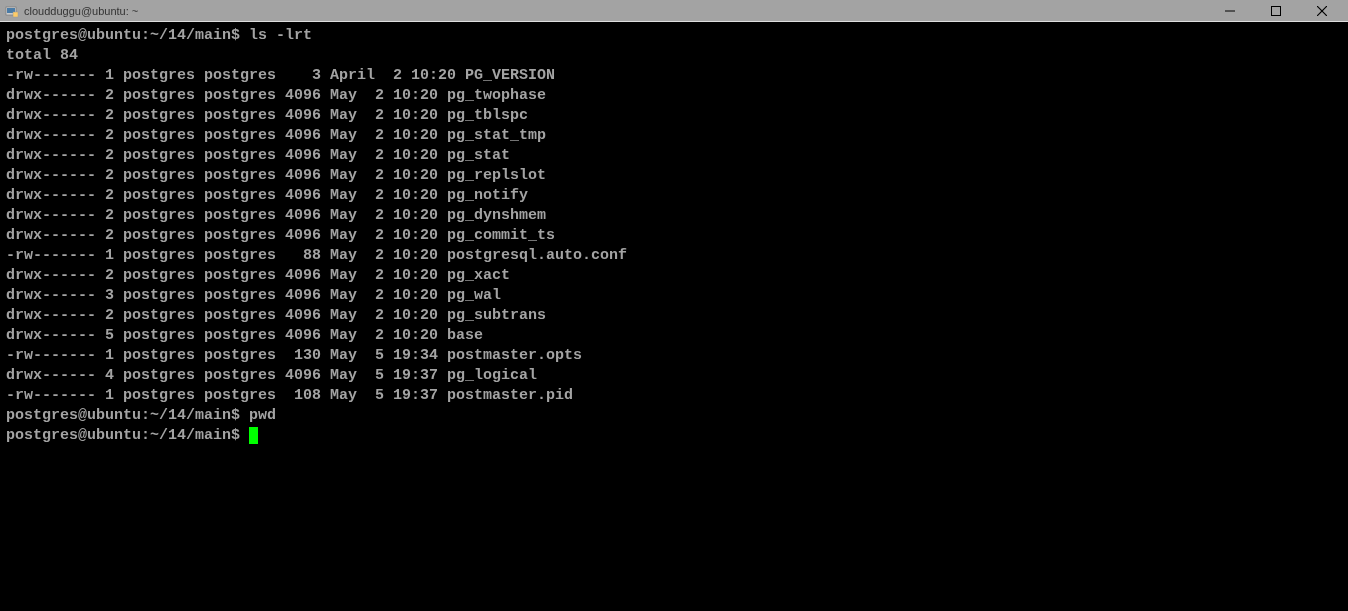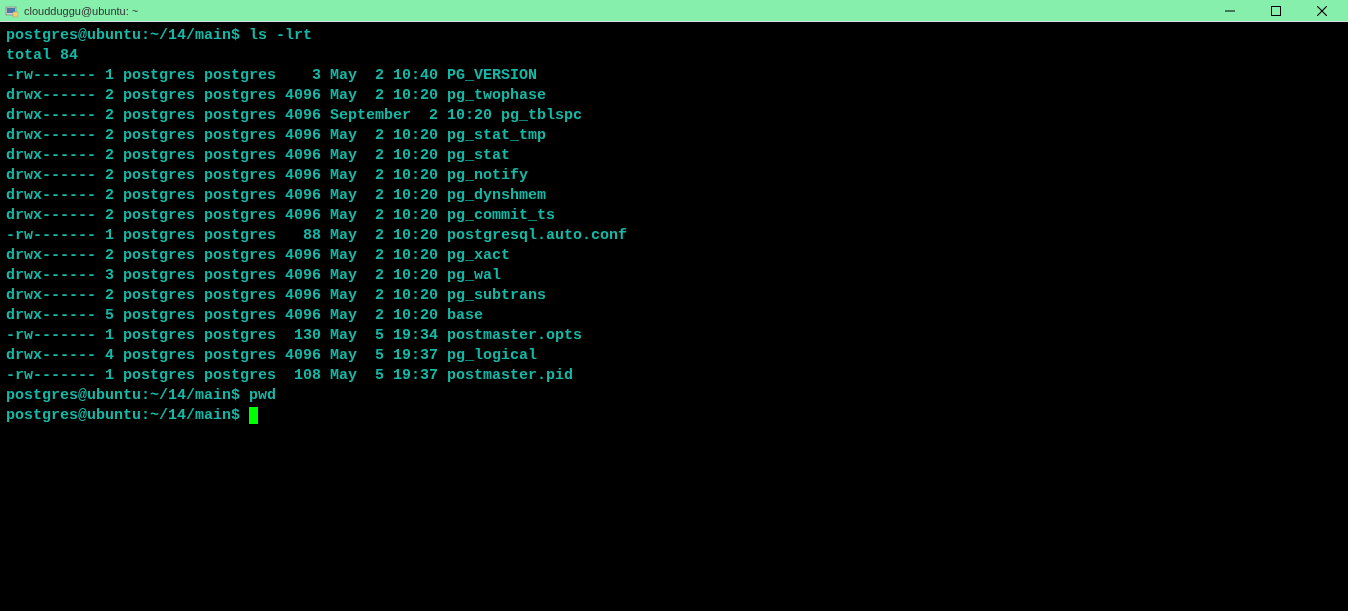--- a/index.html
+++ b/index.html
@@ -9,21 +9,21 @@
     }
     body {
       font-family: Arial, sans-serif;
       background: #f0f0f0;
       width: 1348px;
       height: 611px;
       overflow: hidden;
     }
     .titlebar {
       height: 22px;
-      background: #86efac;
+      background: #a3a3a3;
       border-bottom: 1px solid #ddd;
       display: flex;
       align-items: center;
       padding: 0 4px;
       font-size: 11px;
       color: #333;
     }
     .titlebar-icon {
       width: 16px;
       height: 16px;
@@ -50,21 +50,21 @@
       color: #000;
     }
     .terminal {
       background: #000000;
       width: 100%;
       height: calc(100% - 22px);
       padding: 4px 6px;
       font-family: 'Consolas', 'Courier New', monospace;
       font-size: 15px;
       line-height: 20px;
-      color: #14b8a6;
+      color: #a3a3a3;
       overflow: hidden;
       font-weight: bold;
     }
     .terminal-line {
       white-space: pre;
     }
     .cursor {
       display: inline-block;
       width: 9px;
       height: 17px;
@@ -100,25 +100,26 @@
           <line x1="0" y1="0" x2="10" y2="10" stroke="#000" stroke-width="1.2"></line>
           <line x1="10" y1="0" x2="0" y2="10" stroke="#000" stroke-width="1.2"></line>
         </svg>
     </div>
   </div>
 </div>
 
 <div class="terminal">
   <div class="terminal-line"><span>postgres@ubuntu:~/14/main$ </span><span>ls -lrt</span></div>
   <div class="terminal-line">total 84</div>
-  <div class="terminal-line">-rw------- 1 postgres postgres    3 May  2 10:40 PG_VERSION</div>
+  <div class="terminal-line">-rw------- 1 postgres postgres    3 April  2 10:20 PG_VERSION</div>
   <div class="terminal-line">drwx------ 2 postgres postgres 4096 May  2 10:20 pg_twophase</div>
-  <div class="terminal-line">drwx------ 2 postgres postgres 4096 September  2 10:20 pg_tblspc</div>
+  <div class="terminal-line">drwx------ 2 postgres postgres 4096 May  2 10:20 pg_tblspc</div>
   <div class="terminal-line">drwx------ 2 postgres postgres 4096 May  2 10:20 pg_stat_tmp</div>
   <div class="terminal-line">drwx------ 2 postgres postgres 4096 May  2 10:20 pg_stat</div>
+  <div class="terminal-line">drwx------ 2 postgres postgres 4096 May  2 10:20 pg_replslot</div>
   <div class="terminal-line">drwx------ 2 postgres postgres 4096 May  2 10:20 pg_notify</div>
   <div class="terminal-line">drwx------ 2 postgres postgres 4096 May  2 10:20 pg_dynshmem</div>
   <div class="terminal-line">drwx------ 2 postgres postgres 4096 May  2 10:20 pg_commit_ts</div>
   <div class="terminal-line">-rw------- 1 postgres postgres   88 May  2 10:20 postgresql.auto.conf</div>
   <div class="terminal-line">drwx------ 2 postgres postgres 4096 May  2 10:20 pg_xact</div>
   <div class="terminal-line">drwx------ 3 postgres postgres 4096 May  2 10:20 pg_wal</div>
   <div class="terminal-line">drwx------ 2 postgres postgres 4096 May  2 10:20 pg_subtrans</div>
   <div class="terminal-line">drwx------ 5 postgres postgres 4096 May  2 10:20 base</div>
   <div class="terminal-line">-rw------- 1 postgres postgres  130 May  5 19:34 postmaster.opts</div>
   <div class="terminal-line">drwx------ 4 postgres postgres 4096 May  5 19:37 pg_logical</div>

